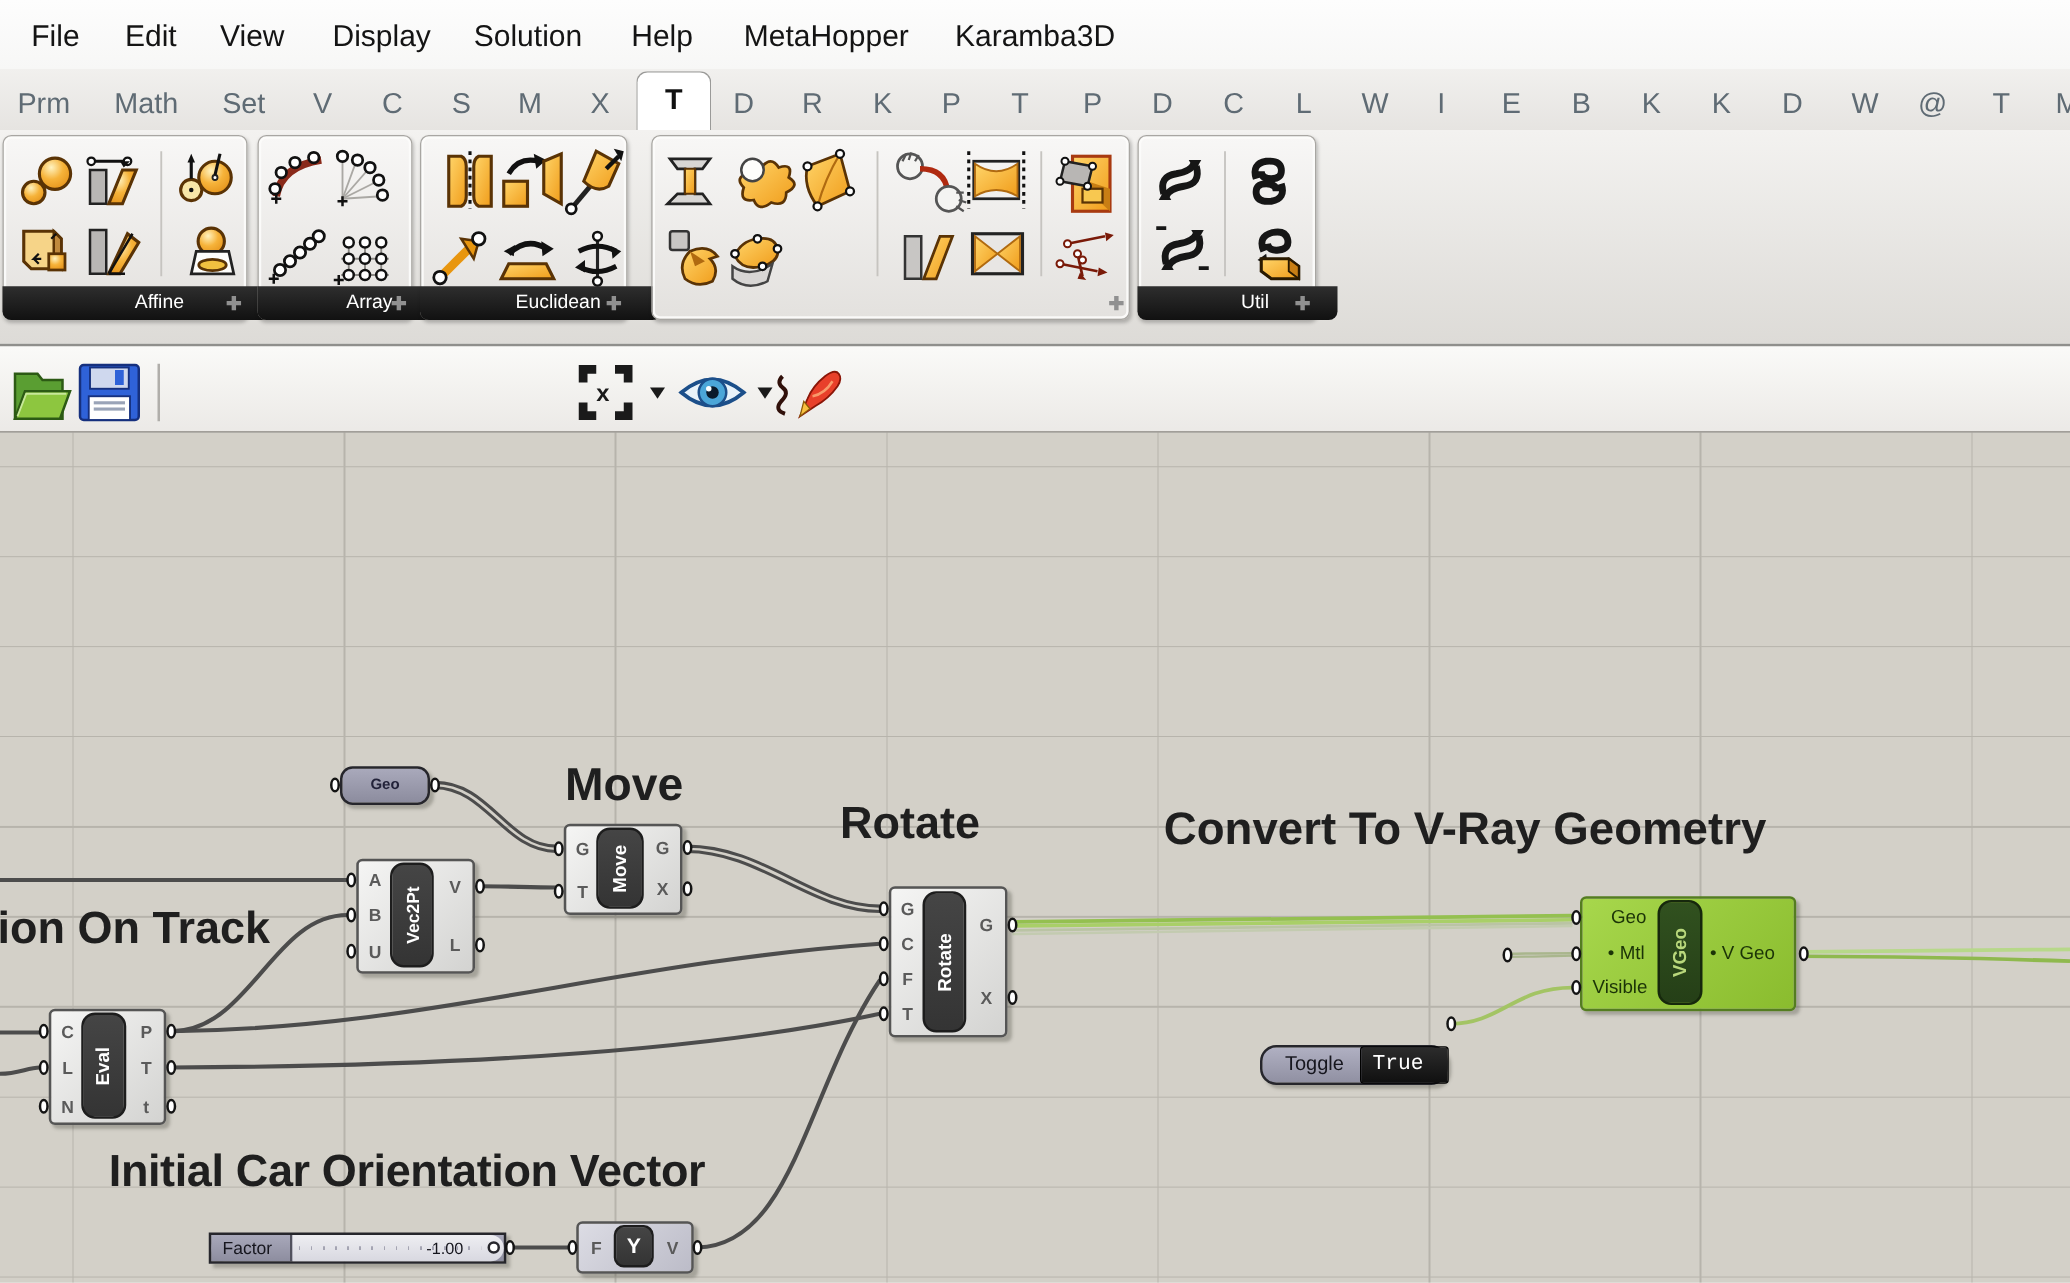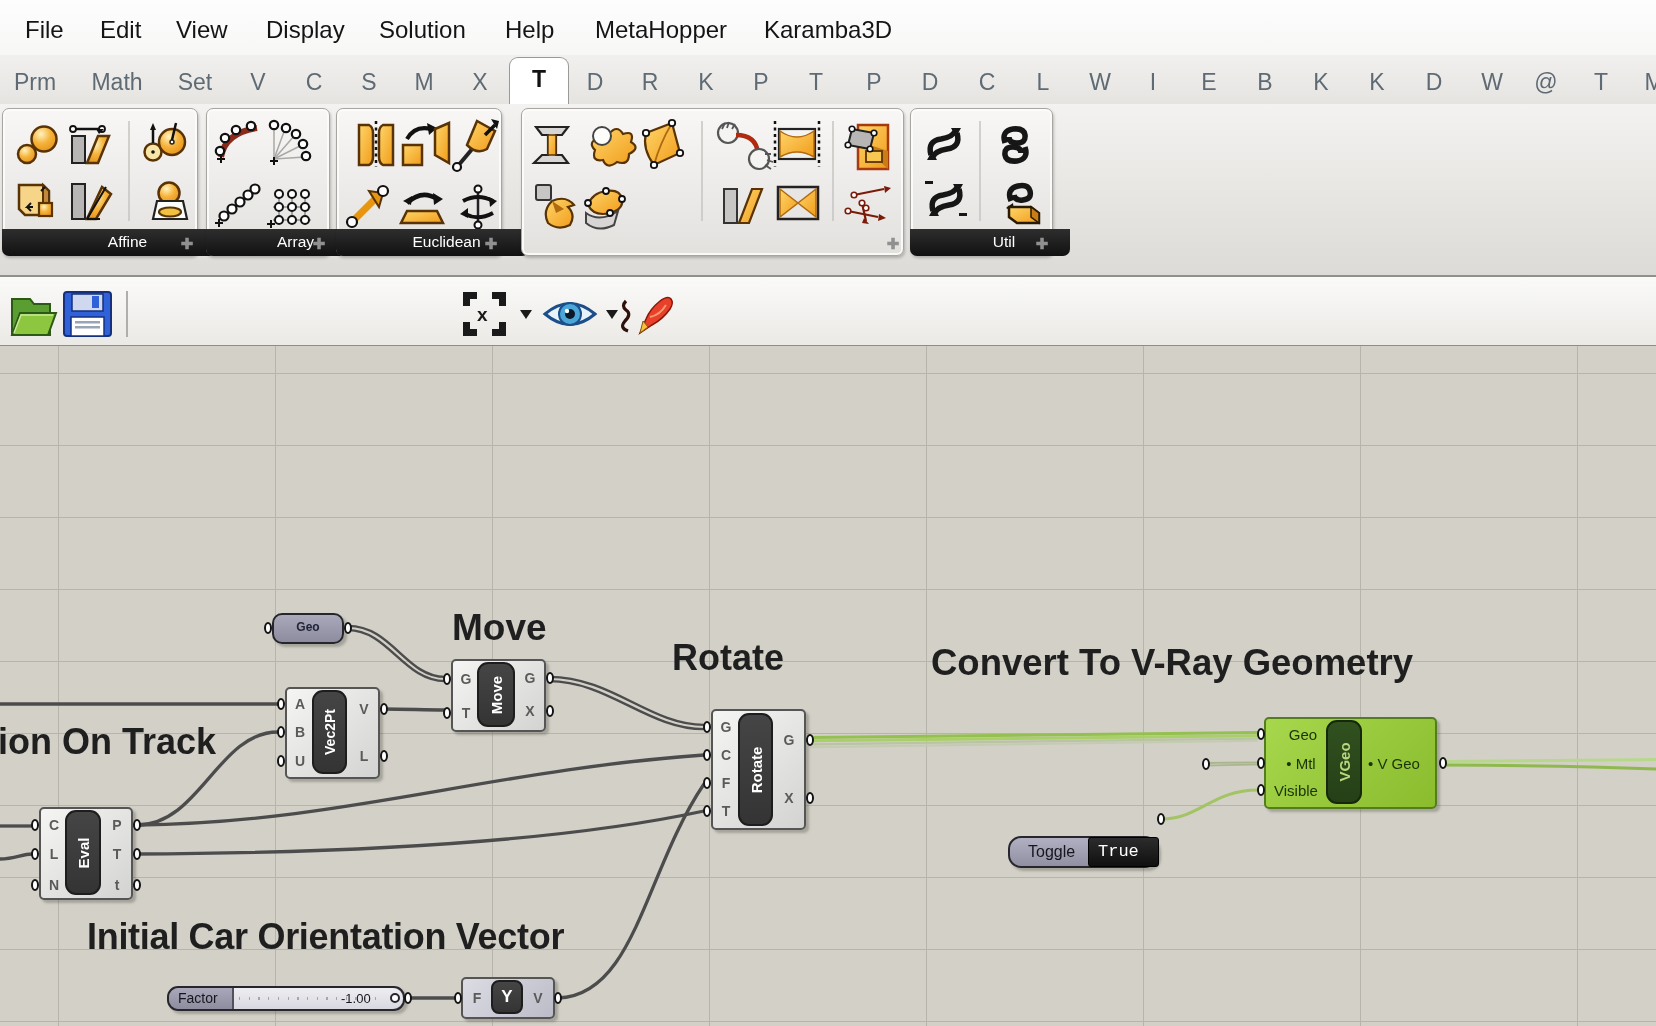--- a/index.html
+++ b/index.html
@@ -477,21 +477,21 @@
 
 <span class="nub" style="left:1206px;top:418px;"></span>
 
 <div class="gpill" style="left:1008px;top:458px;width:146px;height:28px;border-radius:13px;background:linear-gradient(#b0b0c2,#9090a2);margin-top:32px;">
 <span style="position:absolute;left:18px;top:5px;font-size:16px;color:#16161e;">Toggle</span>
 <div style="position:absolute;left:78px;top:-1px;width:69px;height:28px;background:linear-gradient(#2c2c2c,#101010);border:1px solid #000;border-radius:3px;"></div>
 <span style="position:absolute;left:88px;top:4px;font-family:'Liberation Mono',monospace;font-size:17px;font-weight:normal;color:#fff;">True</span>
 </div>
 <span class="nub" style="left:1161px;top:473px;"></span>
 
-<div class="gpill" style="left:167px;top:640px;width:234px;height:21px;border-radius:11px;">
+<div class="gpill" style="left:167px;top:640px;width:234px;height:21px;border-radius:0;">
 <div style="position:absolute;left:0;top:0;width:63px;height:21px;border-right:2px solid #51515e;border-radius:11px 0 0 11px;background:linear-gradient(#a8a8ba,#8d8d9f);"></div>
 <span style="position:absolute;left:9px;top:2px;font-size:14px;color:#16161e;">Factor</span>
 <div style="position:absolute;left:65px;top:0;width:169px;height:21px;border-radius:0 11px 11px 0;background:linear-gradient(#eeeef2,#d8d8e0);"></div>
 <span style="position:absolute;left:172px;top:3px;font-size:13px;color:#16161e;">-1.00</span>
 <span style="position:absolute;left:221px;top:5px;width:6px;height:6px;border:2.5px solid #26262c;border-radius:50%;background:#fff;"></span>
       <span style="position:absolute;left:70px;top:9px;width:146px;height:4px;background:repeating-linear-gradient(to right,#a4a4b2 0 1.3px,transparent 1.3px 9.7px);height:3px;"></span>
 </div>
 <span class="nub" style="left:408px;top:652px;"></span>
 
 <div class="node" style="left:461px;top:631px;width:90px;height:38px;background:linear-gradient(135deg,#dcdce4,#bcbcc8);">

